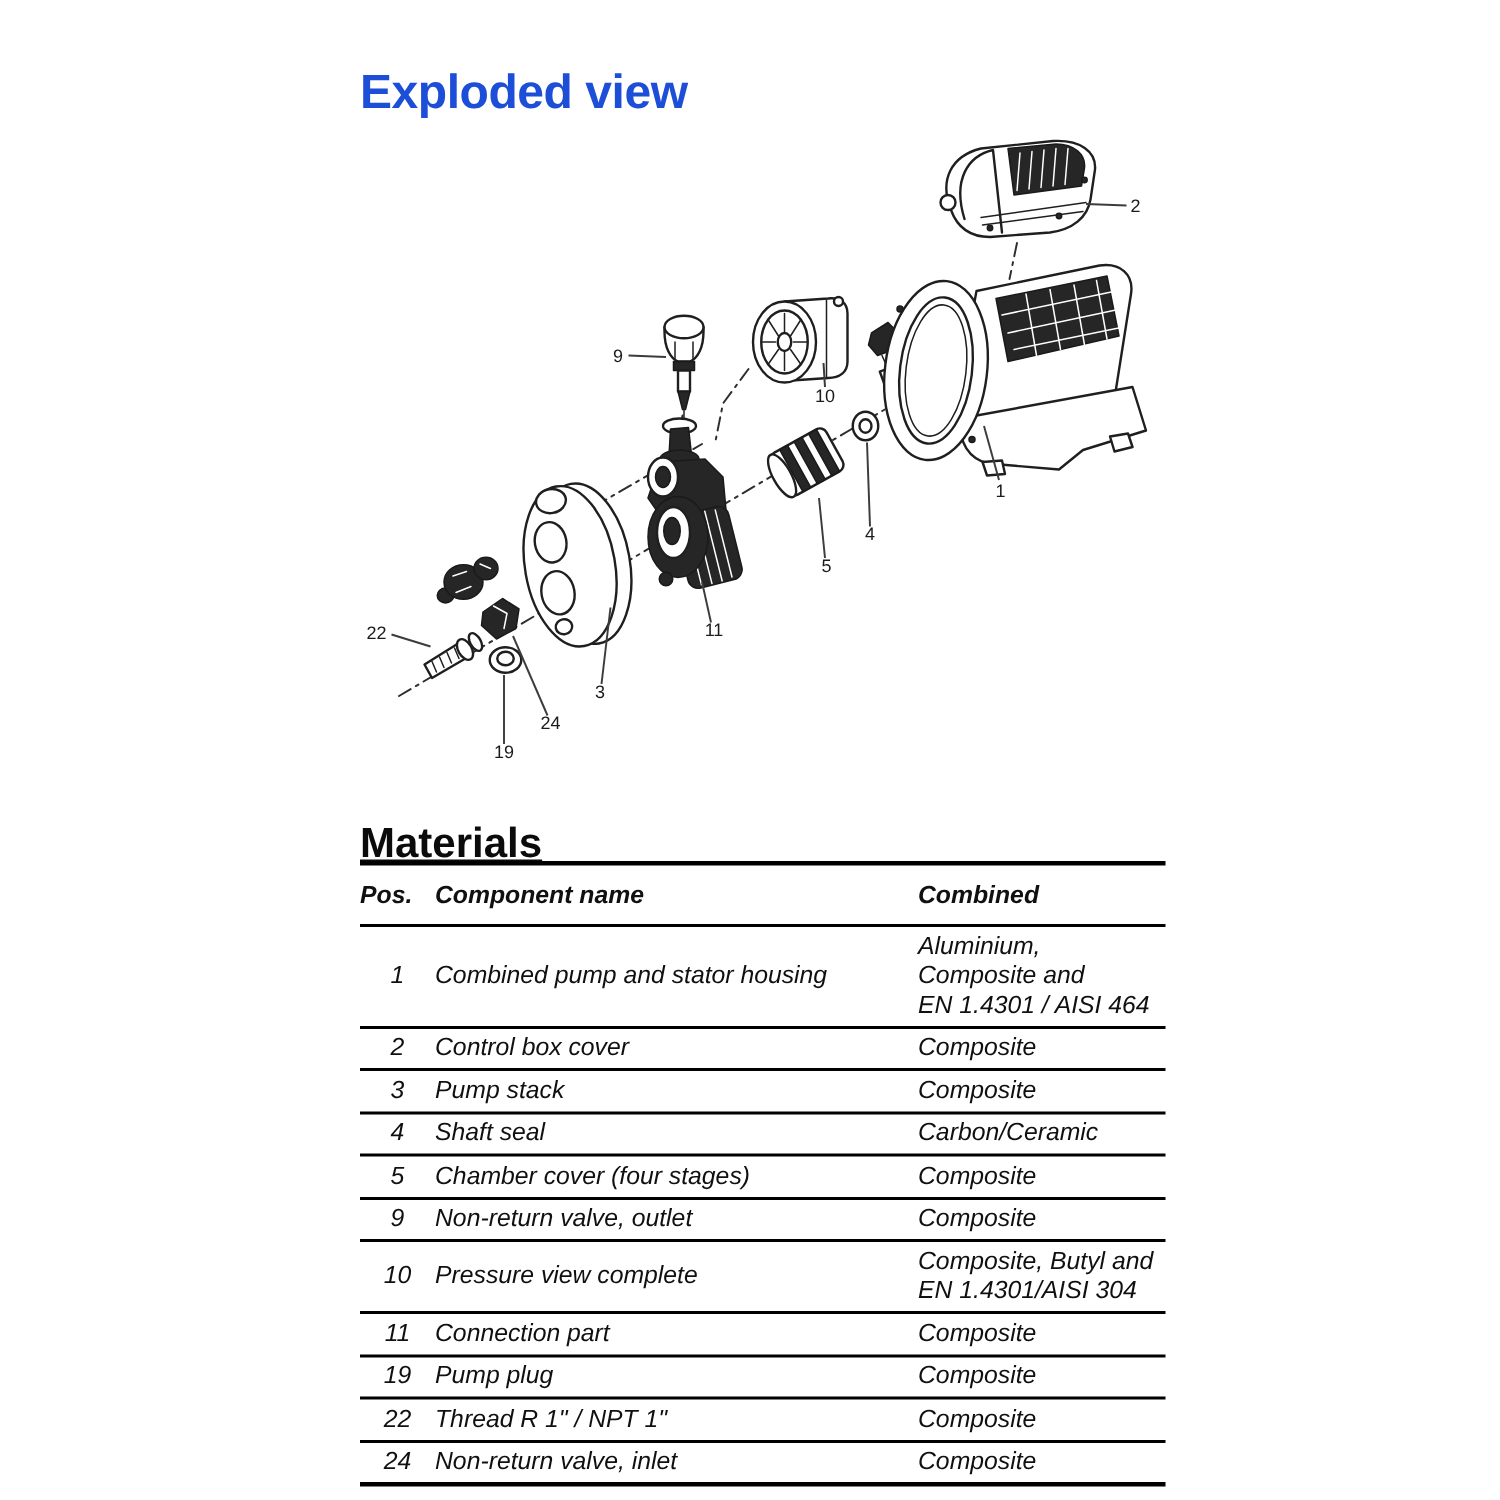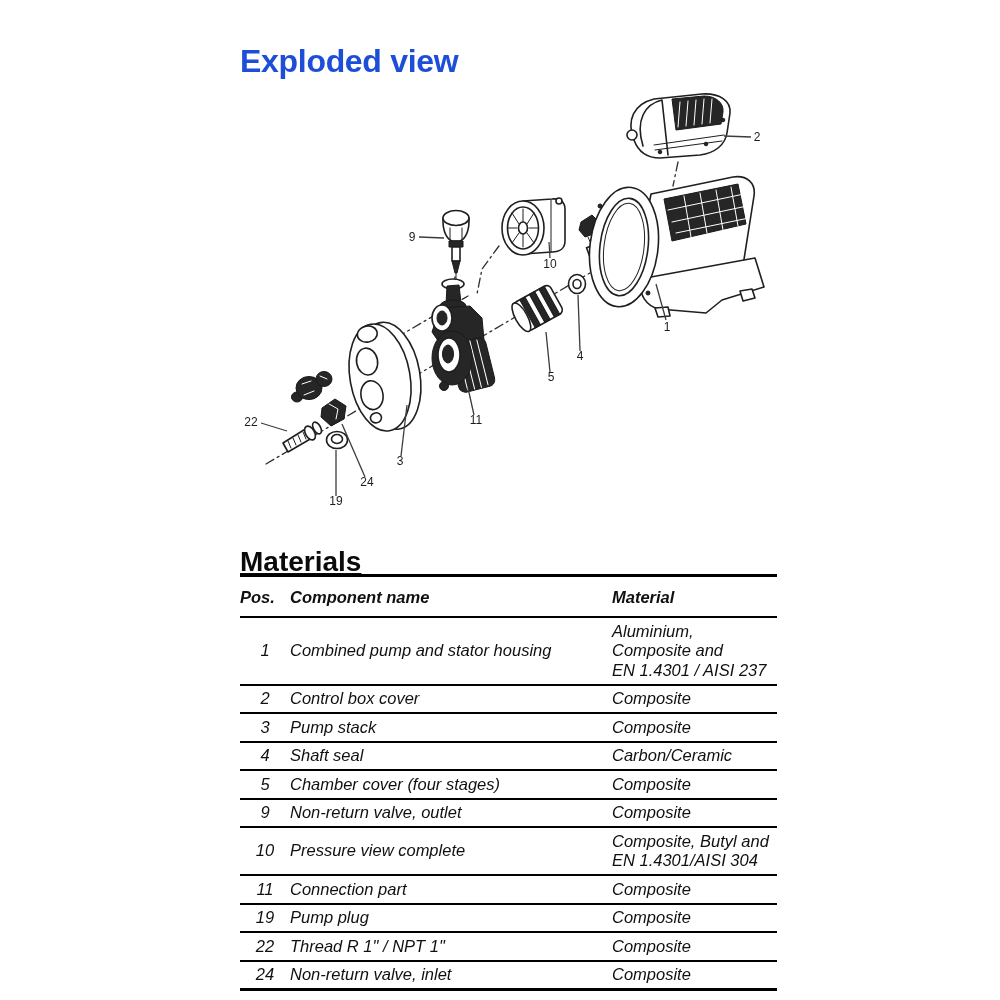--- a/index.html
+++ b/index.html
@@ -224,30 +224,30 @@
   <table class="materials">
     <colgroup>
       <col class="col-pos">
         <col class="col-name">
         <col class="col-mat">
     </colgroup>
     <thead>
       <tr>
         <th class="pos">Pos.</th>
         <th class="name">Component name</th>
-        <th class="mat">Material</th>
+        <th class="mat">Combined</th>
       </tr>
     </thead>
     <tbody id="materials-body">
         <tr>
           <td class="pos">1</td>
           <td class="name">Combined pump and stator housing</td>
           <td class="mat">Aluminium,
 Composite and
-EN 1.4301 / AISI 237</td>
+EN 1.4301 / AISI 464</td>
         </tr>
         <tr>
           <td class="pos">2</td>
           <td class="name">Control box cover</td>
           <td class="mat">Composite</td>
         </tr>
         <tr>
           <td class="pos">3</td>
           <td class="name">Pump stack</td>
           <td class="mat">Composite</td>

